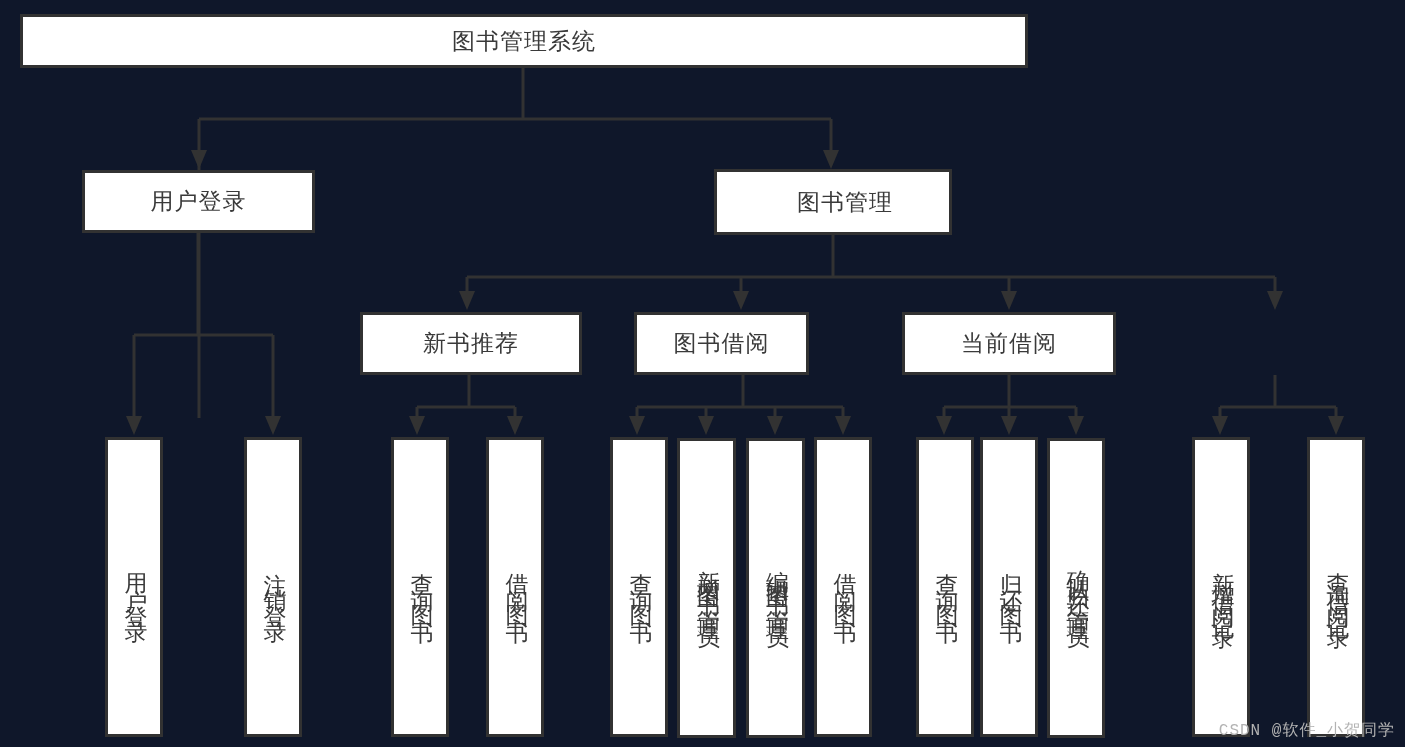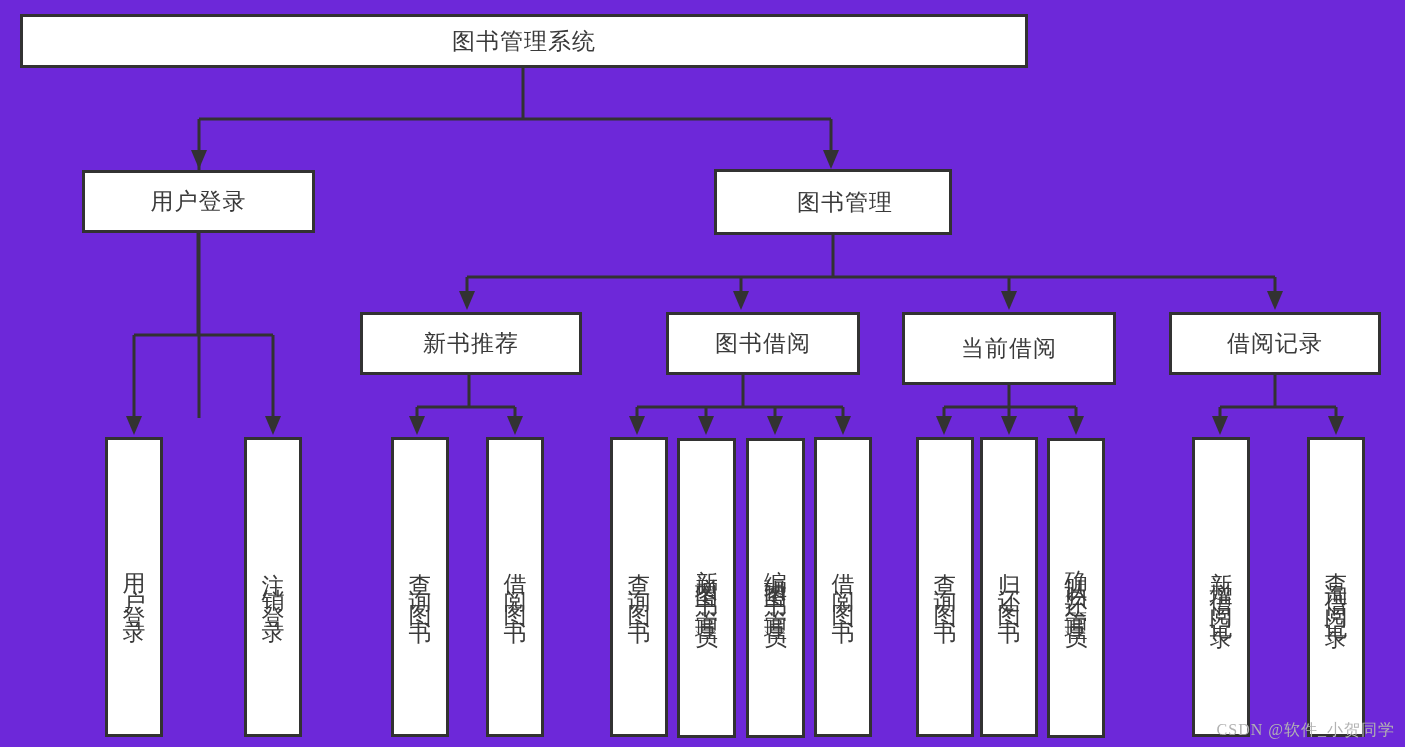--- a/index.html
+++ b/index.html
@@ -4,22 +4,22 @@
 <style>
   html, body {
     margin: 0;
     padding: 0;
     background: #ffffff;
   }
   .stage {
     position: relative;
     width: 1405px;
     height: 747px;
-    background: #6d28d9;
-    font-family: Liberation Serif, serif;
+    background: #0f172a;
+    font-family: Liberation Mono, monospace;
     overflow: hidden;
   }
   .wires {
     position: absolute;
     left: 0;
     top: 0;
     width: 1405px;
     height: 747px;
   }
   .node {
@@ -124,28 +124,25 @@
   <div class="node hnode" style="left:82px; top:170px; width:233px; height:63px;">
     <span>用户登录</span>
   </div>
   <div class="node hnode" style="left:714px; top:169px; width:238px; height:66px;padding-left:24px;">
     <span>图书管理</span>
   </div>
 
   <div class="node hnode" style="left:360px; top:312px; width:222px; height:63px;">
     <span>新书推荐</span>
   </div>
-  <div class="node hnode" style="left:634px; top:312px; width:194px; height:63px;margin-left:32px;">
+  <div class="node hnode" style="left:634px; top:312px; width:175px; height:63px;">
     <span>图书借阅</span>
   </div>
-  <div class="node hnode" style="left:902px; top:312px; width:214px; height:73px;justify-content:center;">
+  <div class="node hnode" style="left:902px; top:312px; width:214px; height:63px;justify-content:center;">
     <span>当前借阅</span>
-  </div>
-  <div class="node hnode" style="left:1169px; top:312px; width:212px; height:63px;">
-    <span>借阅记录</span>
   </div>
 
   <div class="node leaf" style="left:105px; top:437px; width:58px; height:300px;">
     <span>用户登录</span>
   </div>
   <div class="node leaf" style="left:244px; top:437px; width:58px; height:300px;">
     <span>注销登录</span>
   </div>
 
   <div class="node leaf" style="left:391px; top:437px; width:58px; height:300px;">

